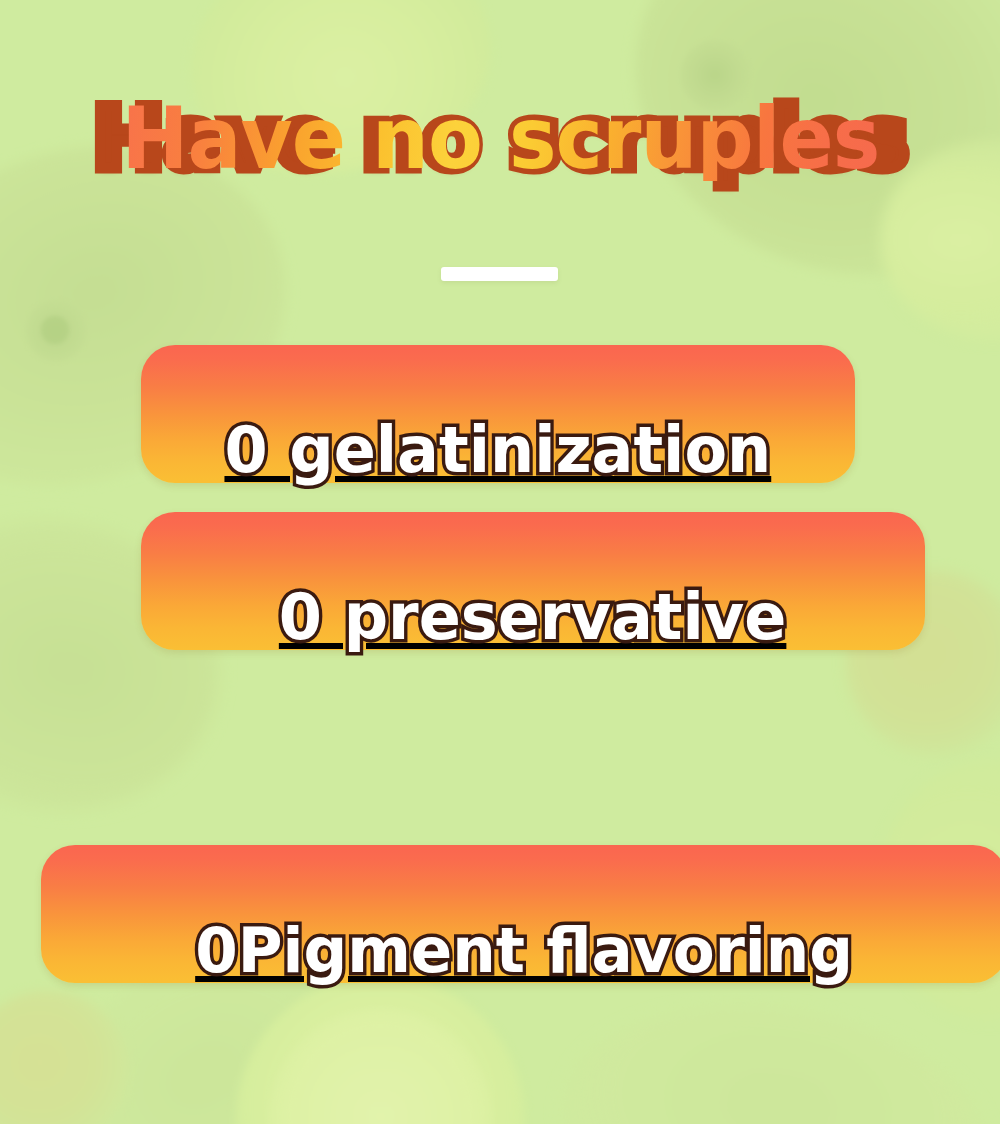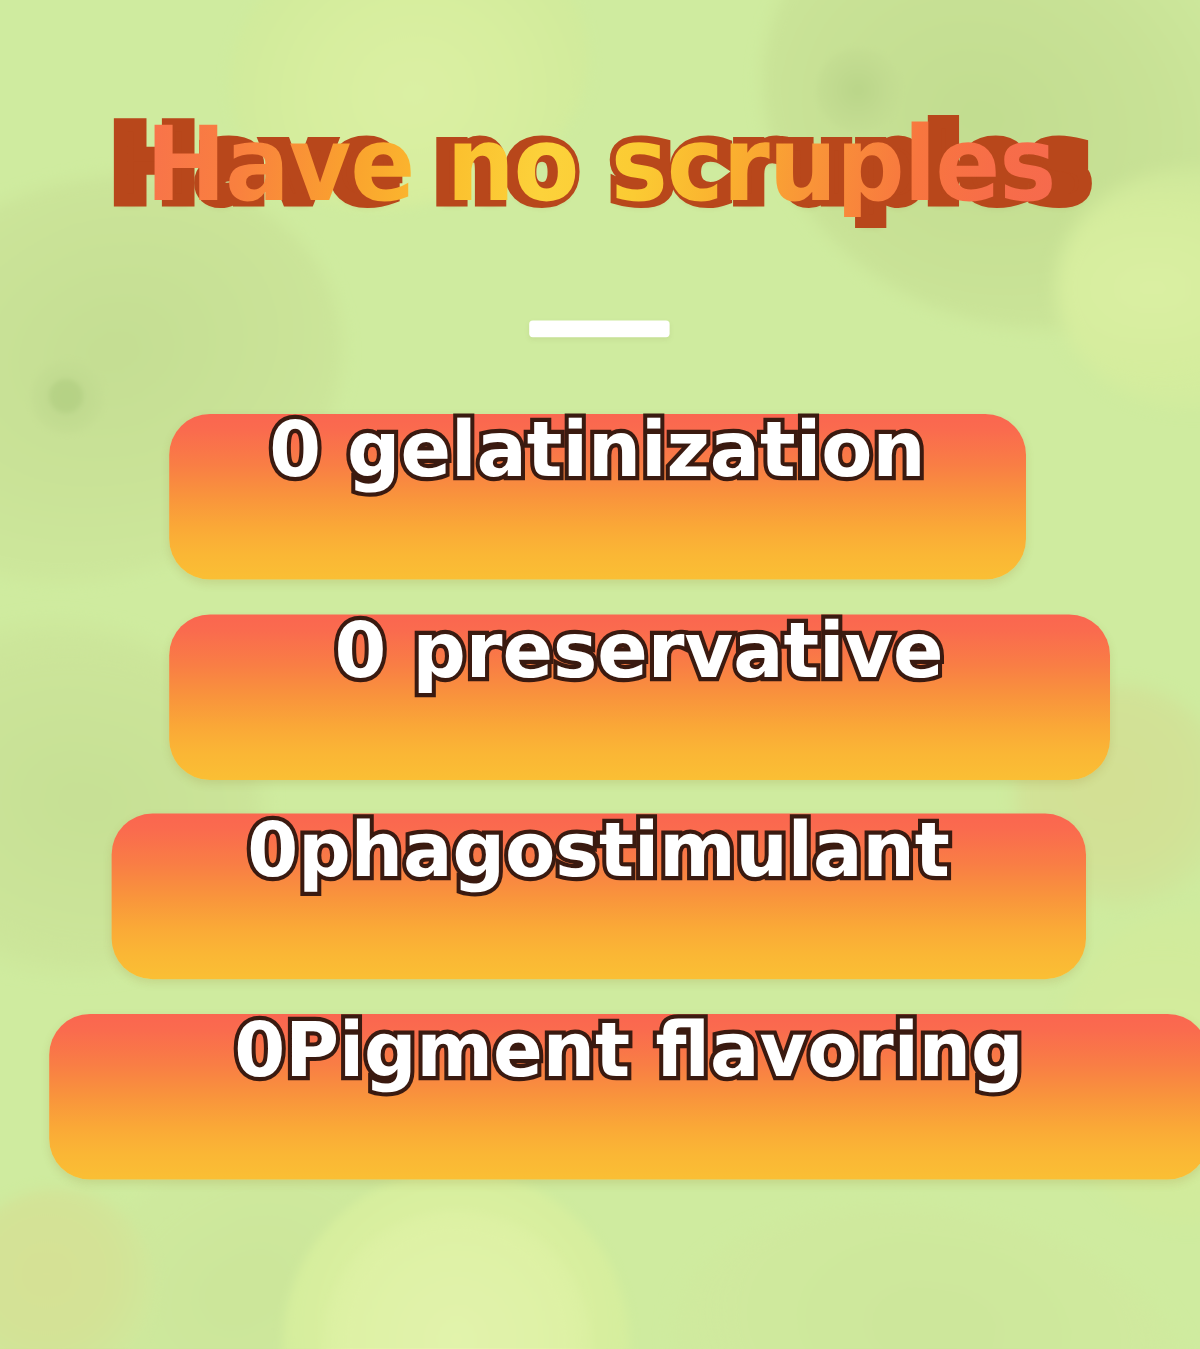--- a/index.html
+++ b/index.html
@@ -165,21 +165,21 @@
 
   
   .pill{
     position:absolute;
     height:138px;
     border-radius:34px;
     background:linear-gradient(to bottom,
         #FA6650 0%, #FA6B4E 10%, #F97D45 30%,
         #F9943C 50%, #FAA837 68%, #FAB635 84%, #FABF34 100%);
     box-shadow:0 3px 7px rgba(140,110,40,0.16);
-    display:flex; align-items:flex-start; justify-content:center;
+    display:flex; align-items:flex-end; justify-content:center;text-decoration:underline;
   }
   .pill-label{
     font-family:"DejaVu Sans", sans-serif;
     font-weight:bold;
     font-size:64px;
     line-height:1;
     letter-spacing:0px;
     color:#FFFFFF;
     -webkit-text-stroke:7px #3A1A10;
     paint-order:stroke fill;
@@ -232,21 +232,18 @@
   <div id="divider"></div>
 
   <div class="pill" id="pill-1">
     <span class="pill-label">0 gelatinization</span>
   </div>
 
   <div class="pill" id="pill-2">
     <span class="pill-label">0 preservative</span>
   </div>
 
-  <div class="pill" id="pill-3">
-    <span class="pill-label">0phagostimulant</span>
-  </div>
 
   <div class="pill" id="pill-4">
     <span class="pill-label">0Pigment flavoring</span>
   </div>
 
 </div>
 
 </body></html>

